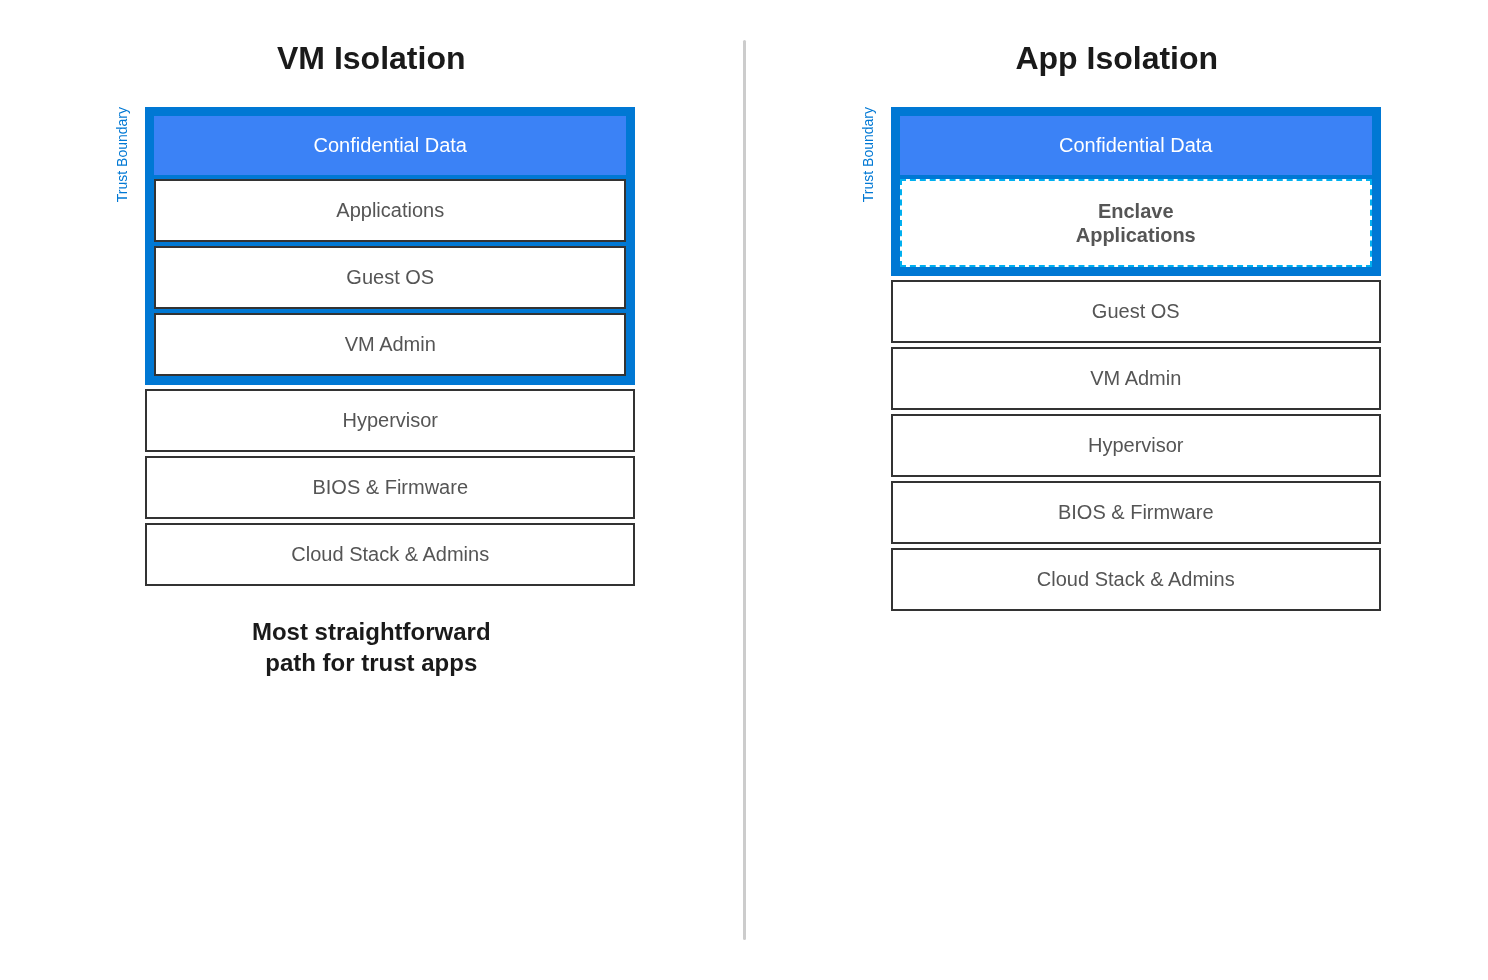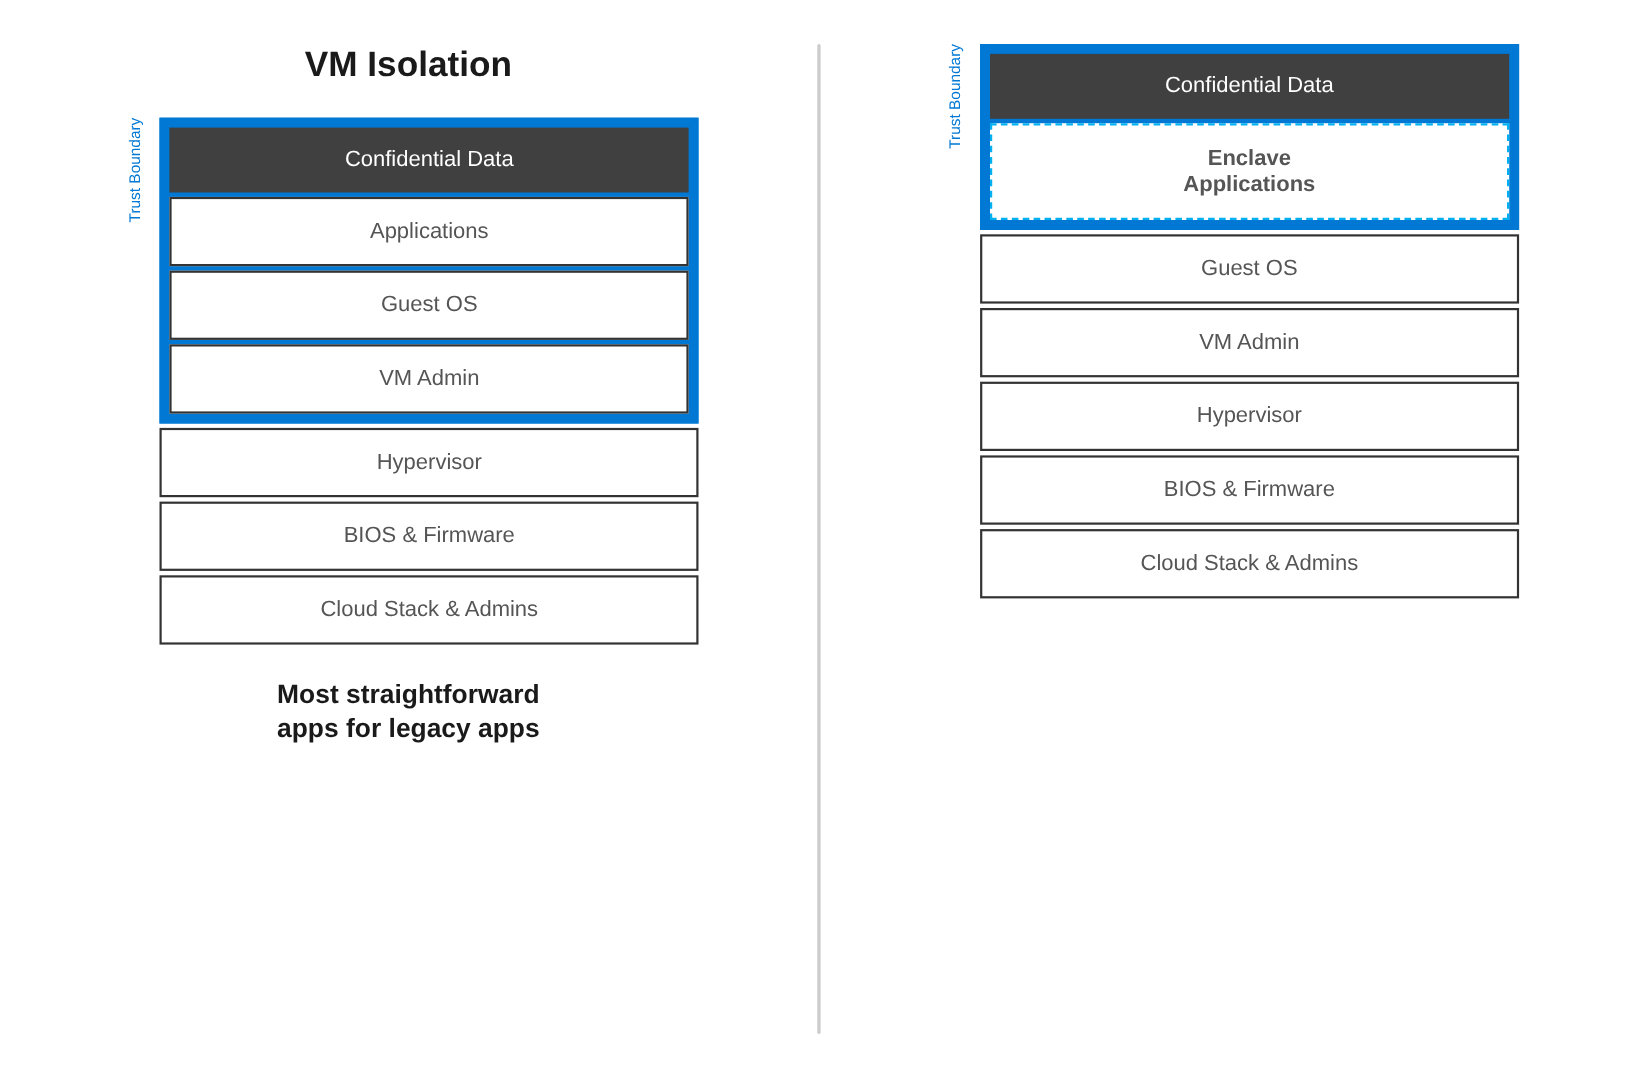--- a/index.html
+++ b/index.html
@@ -60,21 +60,21 @@
     }
 
     .trust-box-inner {
       display: flex;
       flex-direction: column;
       gap: 4px;
     }
 
     
     .block-confidential {
-      background: #404040;
+      background: #3b82f6;
       color: #ffffff;
       text-align: center;
       padding: 18px 10px;
       font-size: 20px;
       font-weight: 400;
       width: 100%;
     }
 
     
     .block-layer {
@@ -148,27 +148,28 @@
         </div>
 
         <div class="block-outer">Hypervisor</div>
         <div class="block-outer">BIOS &amp; Firmware</div>
         <div class="block-outer">Cloud Stack &amp; Admins</div>
       </div>
     </div>
 
     <div class="col-subtitle">
       <span style="white-space:pre-line;">Most straightforward
-apps for legacy apps</span>
+path for trust apps</span>
     </div>
   </div>
 
   <div class="divider"></div>
 
   <div class="column">
+    <div class="col-title">App Isolation</div>
 
     <div style="display:flex; flex-direction:row; align-items:flex-start; gap:0;">
 
       <div style="display:flex; align-items:center; justify-content:center; width:30px; margin-right:8px;">
         <span style="writing-mode:vertical-rl; transform:rotate(180deg); color:#0078d4; font-size:14px; font-weight:500; white-space:nowrap;">Trust Boundary</span>
       </div>
 
       <div style="display:flex; flex-direction:column; align-items:flex-start;">
 
         <div class="app-trust-box">

